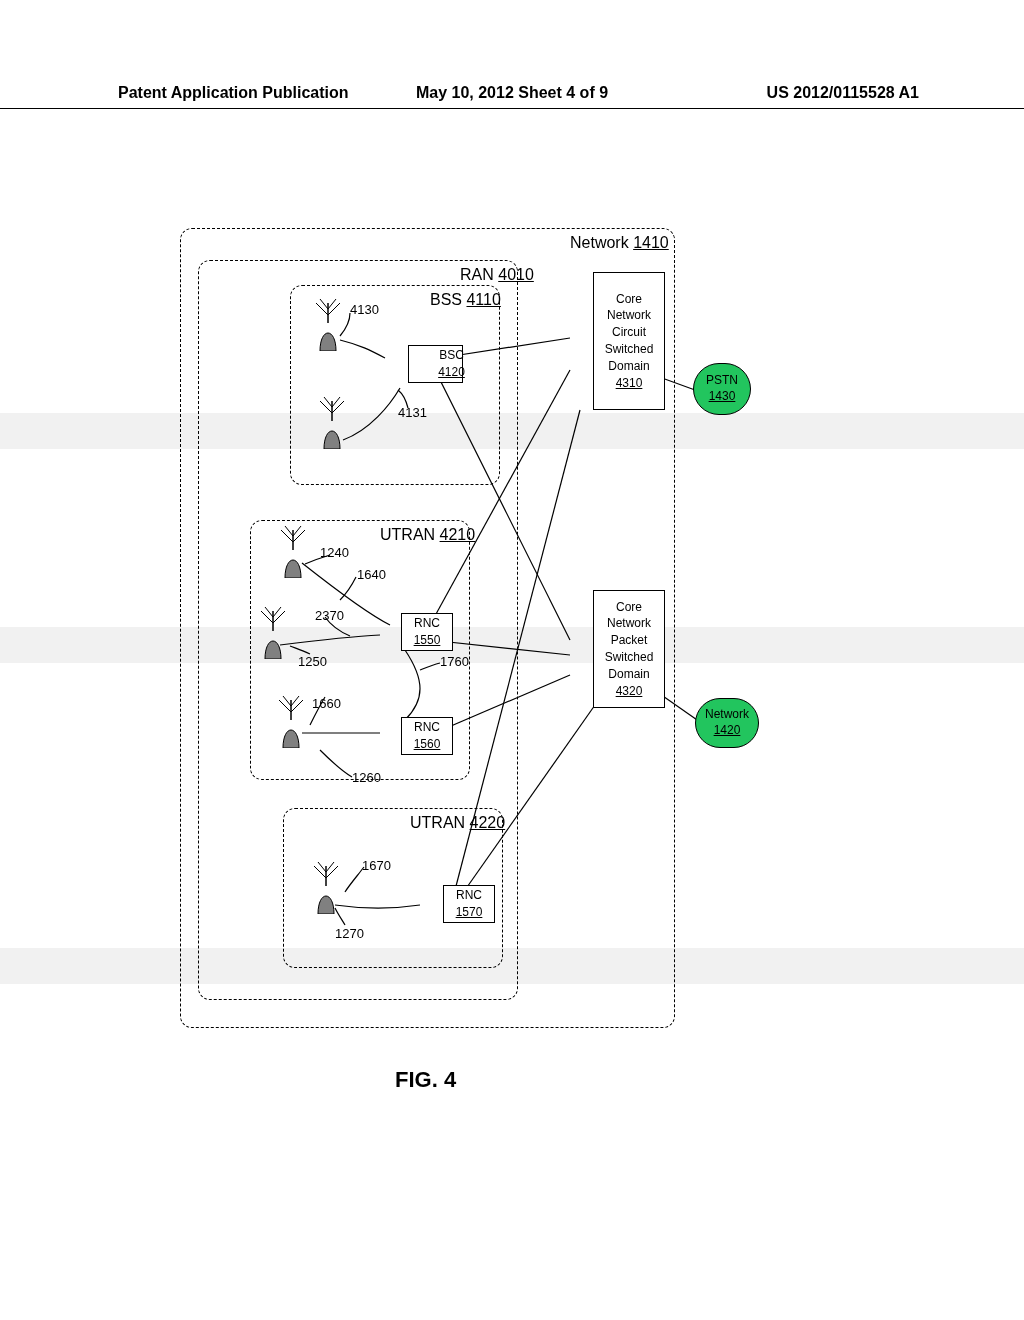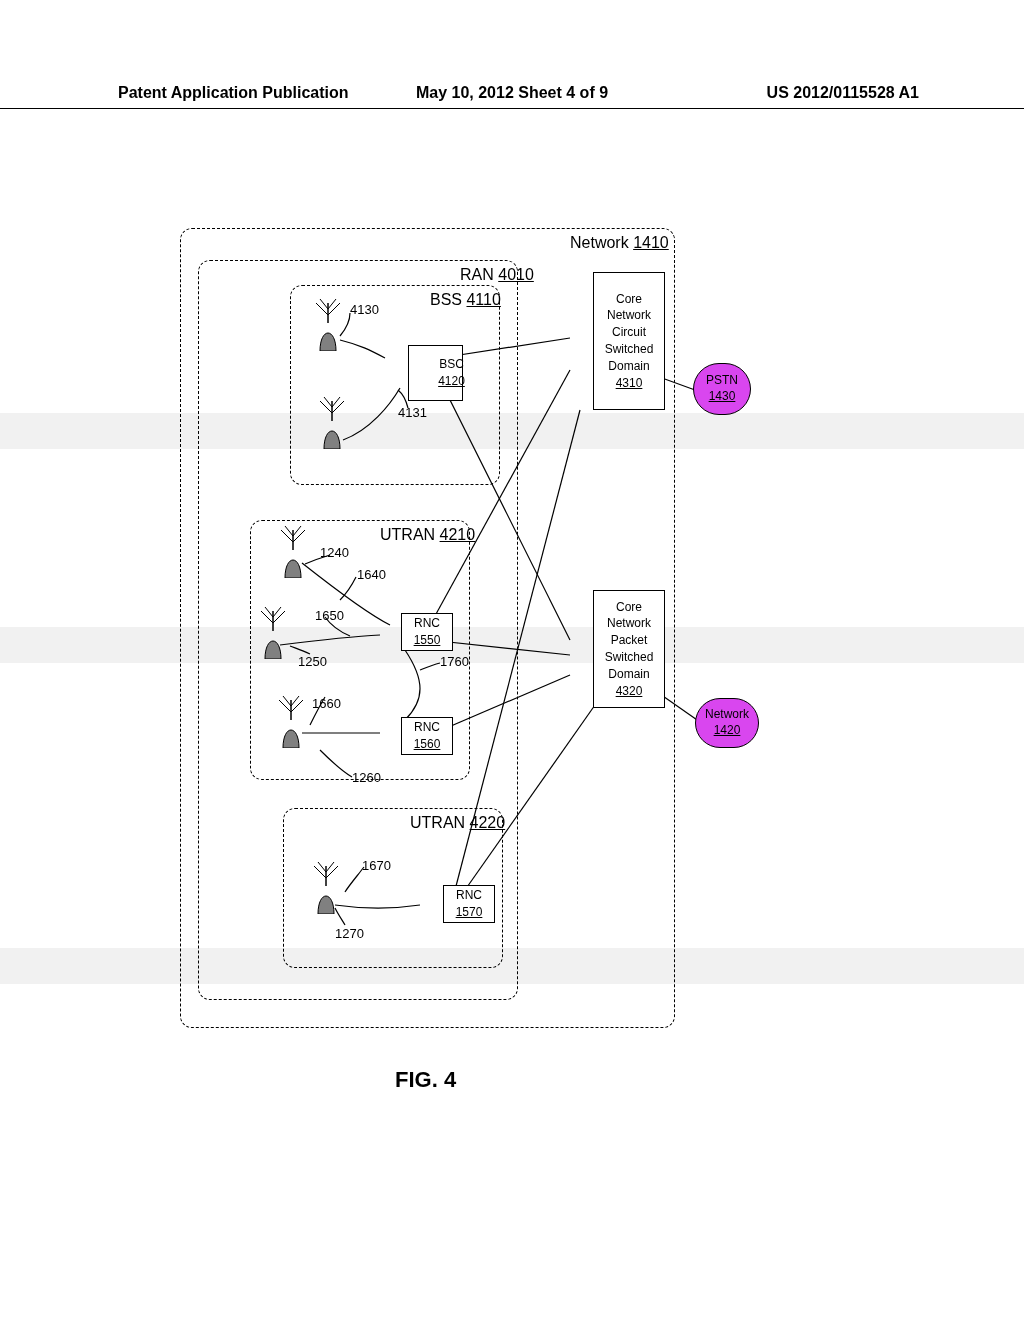--- a/index.html
+++ b/index.html
@@ -22,21 +22,21 @@
   .container-label { position: absolute; font-size: 16px; background: transparent; }
   .container-label .num { text-decoration: underline; }
 
   
   .antenna { position: absolute; }
 
   
   .annot { position: absolute; font-size: 13px; }
 
   
-  .circle { position: absolute; border: 1px solid #000; border-radius: 50px; display: flex; flex-direction: column; justify-content: center; align-items: center; background: #d946ef; font-size: 12px; line-height: 1.3; }
+  .circle { position: absolute; border: 1px solid #000; border-radius: 50px; display: flex; flex-direction: column; justify-content: center; align-items: center; background: #22c55e; font-size: 12px; line-height: 1.3; }
   .circle .num { text-decoration: underline; }
 
   
   svg.lines { position: absolute; left: 0; top: 0; width: 1024px; height: 1320px; pointer-events: none; }
 </style>
 </head>
 <body>
 
 <div class="page">
 
@@ -132,21 +132,21 @@
 
   <div class="box" style="left:570px; top:590px; width:72px; height:118px;">
     <span>Core</span>
     <span>Network</span>
     <span>Packet</span>
     <span>Switched</span>
     <span>Domain</span>
     <span class="num">4320</span>
   </div>
 
-  <div class="box" style="left:385px; top:345px; width:55px; height:56px;padding-left:32px;">
+  <div class="box" style="left:385px; top:345px; width:55px; height:38px;padding-left:32px;">
     <span>BSC</span>
       <span class="num">4120</span>
   </div>
 
   <div class="box" style="left:378px; top:613px; width:52px; height:38px;">
     <span>RNC</span>
       <span class="num">1550</span>
   </div>
 
   <div class="box" style="left:378px; top:717px; width:52px; height:38px;">
@@ -220,21 +220,21 @@
       <line x1="26" y1="4" x2="18" y2="14" stroke="#000"></line>
     <line x1="6" y1="8" x2="18" y2="20" stroke="#000"></line>
       <line x1="30" y1="8" x2="18" y2="20" stroke="#000"></line>
     <path d="M 10 56 C 10 32 26 32 26 56 Z" fill="#808080" stroke="#000"></path>
   </svg>
 
   <div class="annot" style="left:350px; top:302px;">4130</div>
   <div class="annot" style="left:398px; top:405px;">4131</div>
   <div class="annot" style="left:320px; top:545px;">1240</div>
   <div class="annot" style="left:357px; top:567px;">1640</div>
-  <div class="annot" style="left:315px; top:608px;">1650</div>
+  <div class="annot" style="left:315px; top:608px;">2370</div>
   <div class="annot" style="left:298px; top:654px;">1250</div>
   <div class="annot" style="left:440px; top:654px;">1760</div>
   <div class="annot" style="left:312px; top:696px;">1660</div>
   <div class="annot" style="left:352px; top:770px;">1260</div>
   <div class="annot" style="left:362px; top:858px;text-align:right;">1670</div>
   <div class="annot" style="left:335px; top:926px;">1270</div>
 
   <div class="fig-caption" style="left:395px; top:1067px;">FIG. 4</div>
 </div>
 

